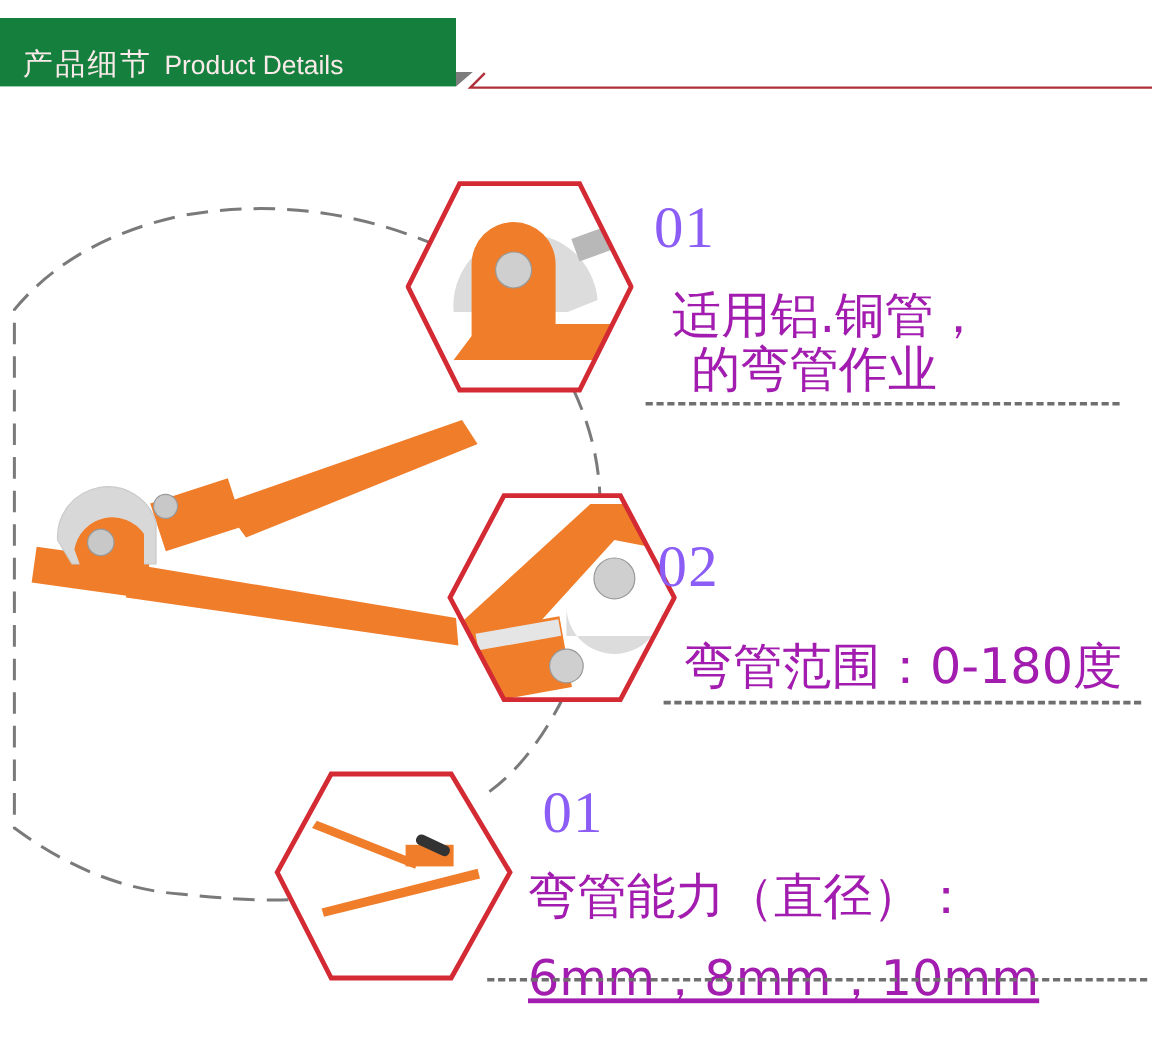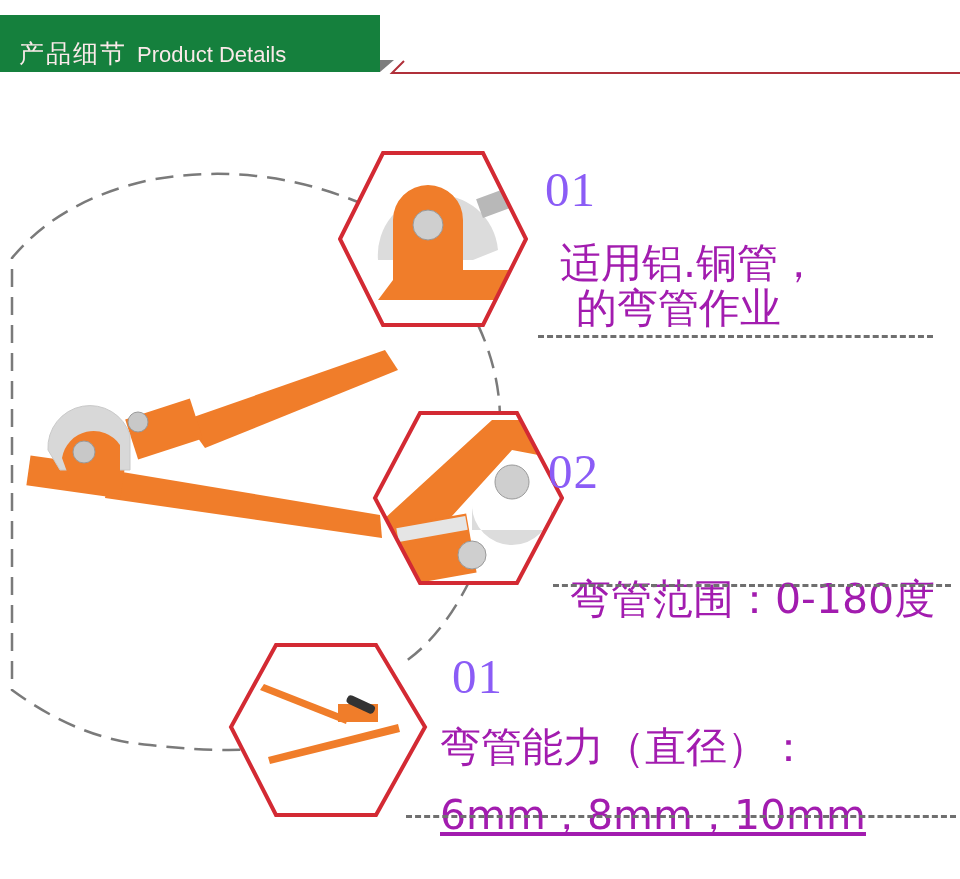--- a/index.html
+++ b/index.html
@@ -87,21 +87,21 @@
     <polygon points="0,120 120,10 192,10 192,50 140,40 40,150 0,170" fill="#f07d2a"></polygon>
     <path d="M 100 95 A 40 40 0 0 0 180 95 L 180 120 L 100 120 Z" fill="#dcdcdc"></path>
     <circle cx="140" cy="72" r="17" fill="#cfcfcf" stroke="#999"></circle>
     <rect x="20" y="110" width="80" height="60" fill="#f07d2a" transform="rotate(-10 60 140)"></rect>
     <rect x="25" y="112" width="70" height="14" fill="#e5e5e5" transform="rotate(-10 60 119)"></rect>
     <circle cx="100" cy="145" r="14" fill="#cfcfcf" stroke="#999"></circle>
   </g>
   <polygon points="48,3 145,3 190,88 145,173 48,173 3,88" fill="none" stroke="#d32a33" stroke-width="4"></polygon>
 </svg>
 <div class="num" style="left:548px;top:447px;text-align:right;">02</div>
-<div class="desc" style="left:570px;top:530px;margin-top:44px;">弯管范围：0-180度</div>
+<div class="desc" style="left:570px;top:530px;">弯管范围：0-180度</div>
 <div class="dash" style="left:553px;top:584px;width:398px;"></div>
 
 <svg class="hex-photo" style="left:228px;top:642px;" width="200" height="176" viewBox="0 0 200 176">
   <defs>
       <clipPath id="h3">
         <polygon points="48,3 148,3 197,85 148,173 48,173 3,85"></polygon>
       </clipPath>
     </defs>
   <g clip-path="url(#h3)">
     <rect width="200" height="176" fill="#fff"></rect>

